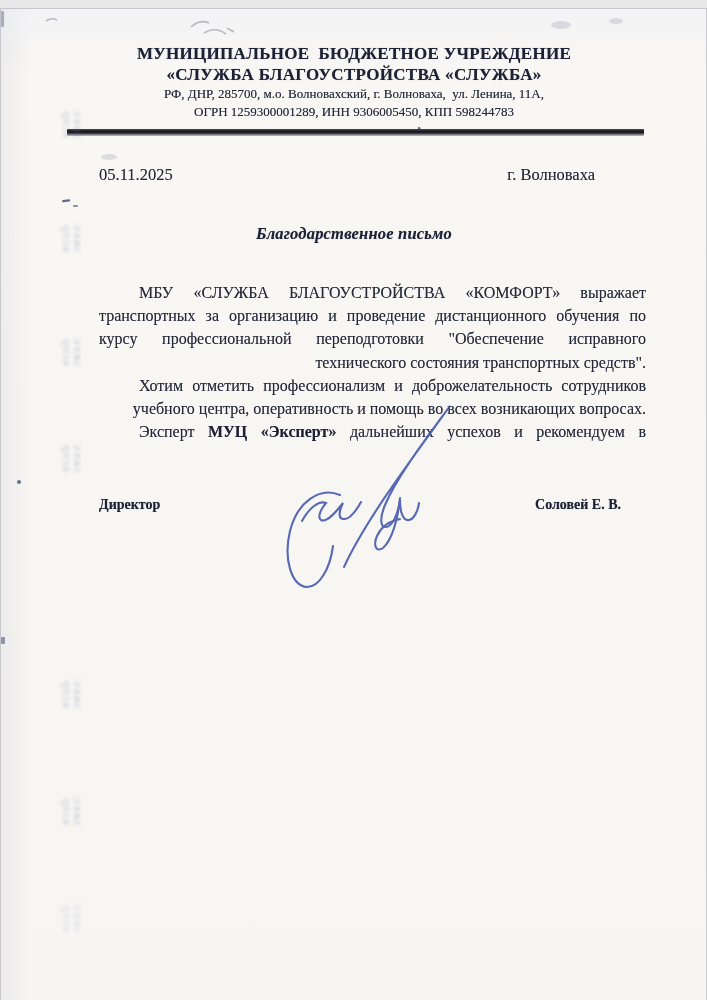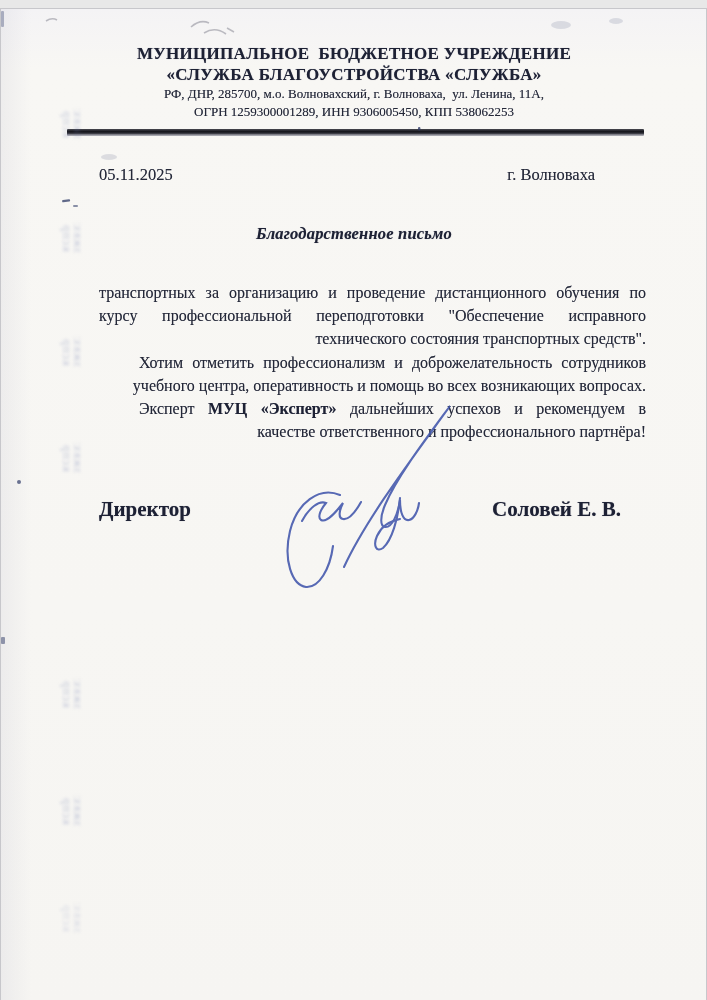--- a/index.html
+++ b/index.html
@@ -49,21 +49,21 @@
     font-size:16px;line-height:23.2px;
     text-shadow:0 0 .6px rgba(25,30,60,.4);
   }
   .line{white-space:nowrap;text-align:justify;text-align-last:justify;}
   .line.lastline{white-space:normal;text-align:right;text-align-last:auto;}
   .line.indent{text-indent:40px;}
   .b{font-weight:bold;color:#1d2134;}
   .sig-row{
     position:absolute;top:488px;left:98px;width:547px;
     display:flex;justify-content:space-between;
-    font-weight:bold;font-size:21px;color:#1d2134;
+    font-weight:bold;font-size:14px;color:#1d2134;
     text-shadow:0 0 .7px rgba(25,30,60,.5);
   }
   .sig-name{margin-right:25px;}
   .ink-svg{position:absolute;left:0;top:0;pointer-events:none;}
   
   .bleed{
     position:absolute;left:30px;width:30px;height:74px;
     font-family:"Liberation Serif",serif;font-size:12px;letter-spacing:1px;
     color:rgba(98,112,168,.34);
     transform:rotate(90deg) scaleX(-1);transform-origin:center;
@@ -74,40 +74,40 @@
 </style>
 </head>
 <body>
 
 <div class="page">
 
   <div class="letterhead">
     <div class="org-line">МУНИЦИПАЛЬНОЕ  БЮДЖЕТНОЕ УЧРЕЖДЕНИЕ</div>
     <div class="org-line">«СЛУЖБА БЛАГОУСТРОЙСТВА «СЛУЖБА»</div>
     <div class="addr-line">РФ, ДНР, 285700, м.о. Волновахский, г. Волноваха,  ул. Ленина, 11А,</div>
-    <div class="addr-line">ОГРН 1259300001289, ИНН 9306005450, КПП 538062253</div>
+    <div class="addr-line">ОГРН 1259300001289, ИНН 9306005450, КПП 598244783</div>
   </div>
 
   <div class="rule"></div>
 
   <div class="dateline">
     <span>05.11.2025</span>
     <span class="place">г. Волноваха</span>
   </div>
 
   <div class="doc-title">Благодарственное письмо</div>
 
   <div class="body-text">
+    <div class="line indent">МБУ «СЛУЖБА БЛАГОУСТРОЙСТВА «КОМФОРТ» выражает</div>
     <div class="line">транспортных за организацию и проведение дистанционного обучения по</div>
     <div class="line">курсу профессиональной переподготовки "Обеспечение исправного</div>
     <div class="line lastline">технического состояния транспортных средств".</div>
     <div class="line indent">Хотим отметить профессионализм и доброжелательность сотрудников</div>
     <div class="line lastline">учебного центра, оперативность и помощь во всех возникающих вопросах.</div>
     <div class="line indent"><span>Эксперт </span><span class="b">МУЦ «Эксперт»</span><span> дальнейших успехов и рекомендуем в</span></div>
-    <div class="line lastline">качестве ответственного и профессионального партнёра!</div>
   </div>
 
   <div class="sig-row">
     <span>Директор</span>
     <span class="sig-name">Соловей Е. В.</span>
   </div>
 
   <svg class="ink-svg" width="707" height="1000" viewBox="0 0 707 1000">
     <g fill="none" stroke="#4156ac" stroke-width="2.1" stroke-linecap="round" opacity="0.88">
 

